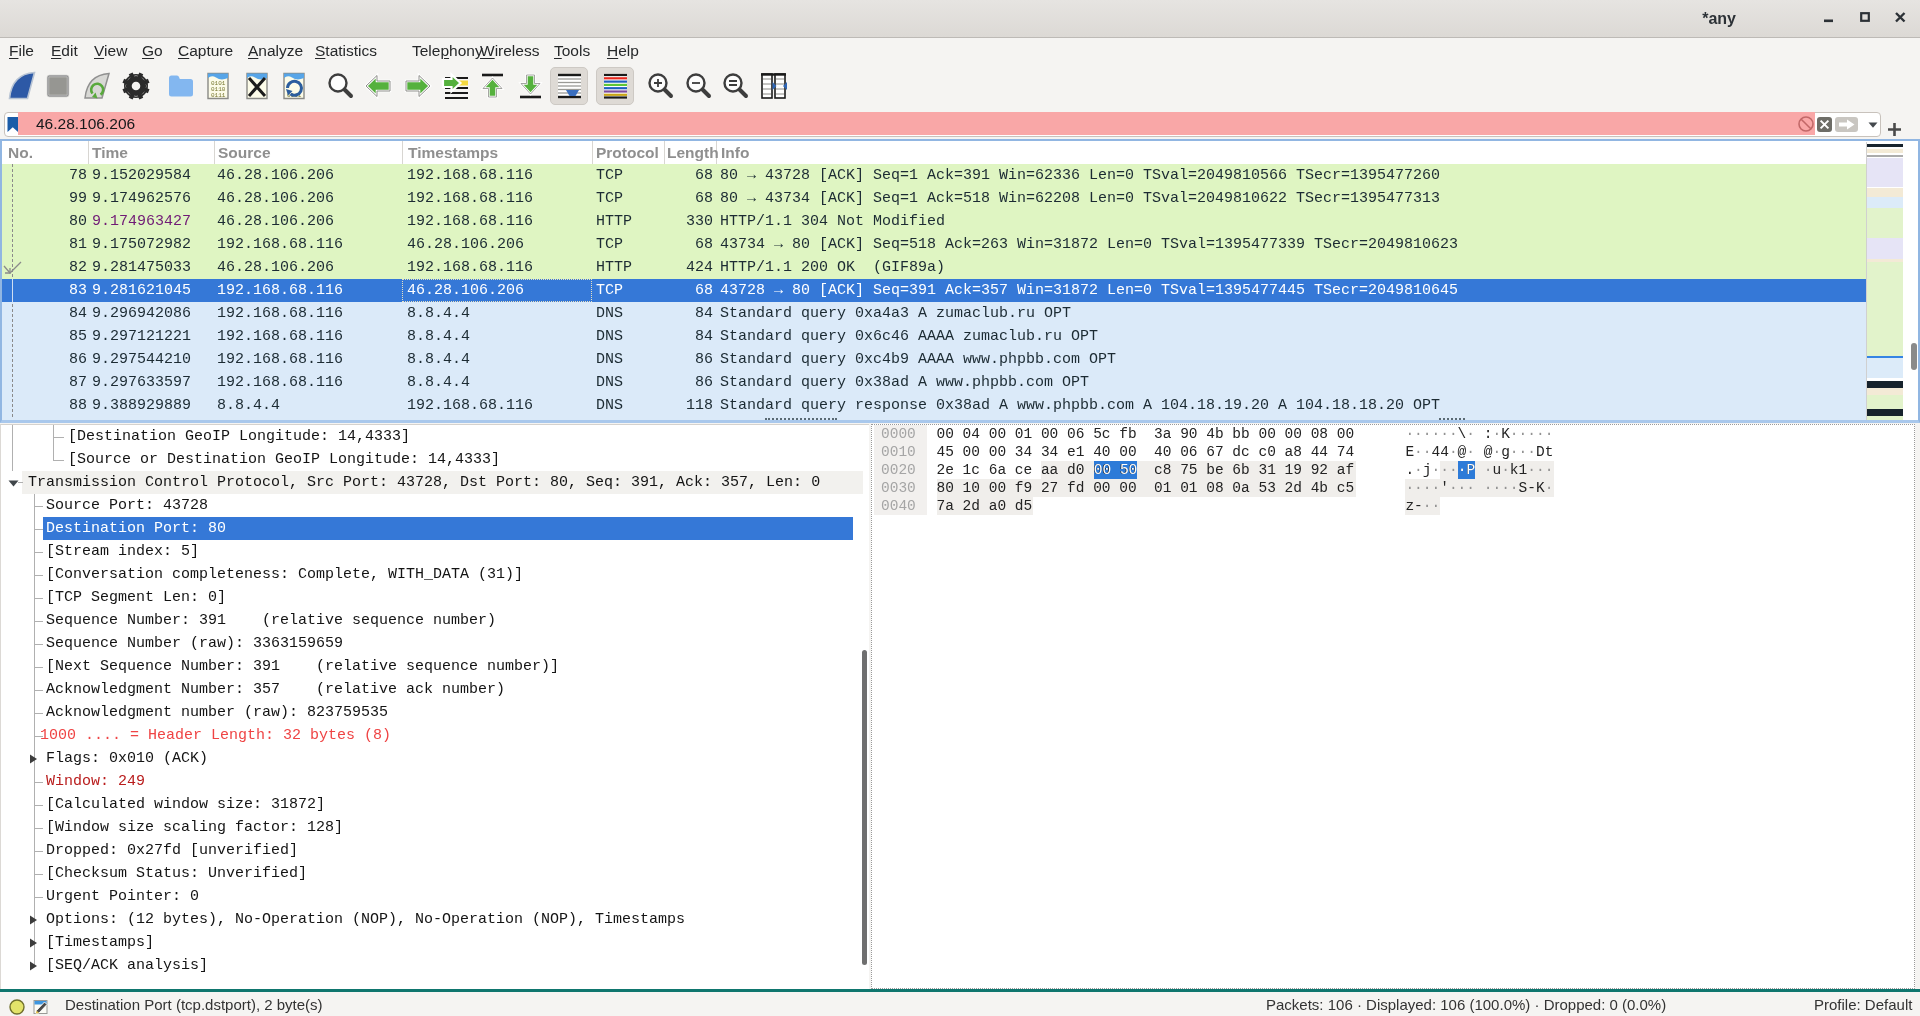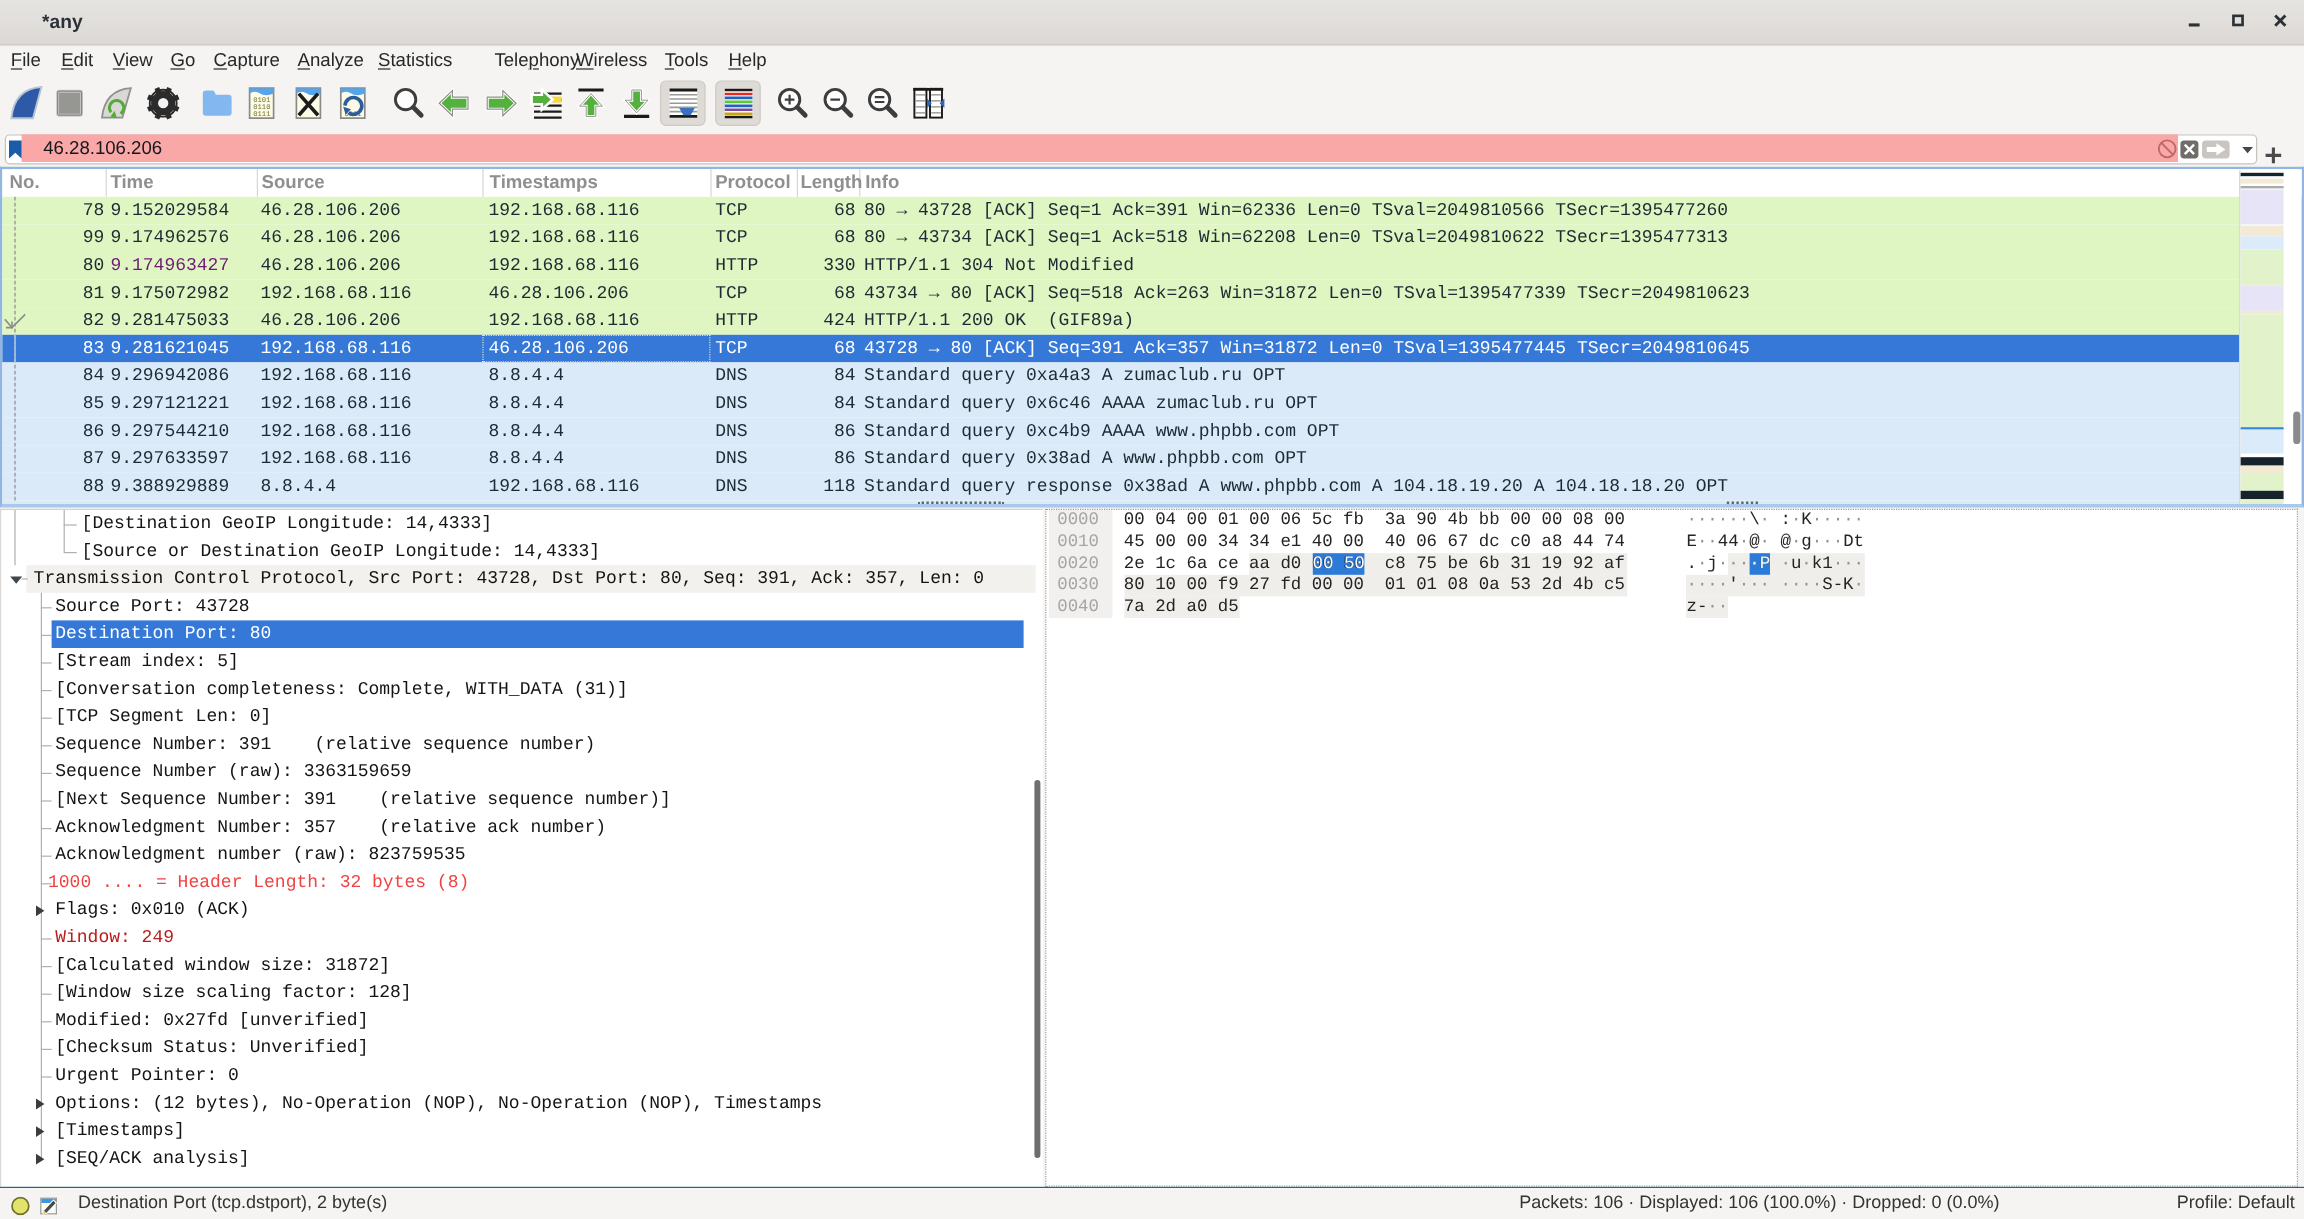--- a/index.html
+++ b/index.html
@@ -2,21 +2,21 @@
 <html><head>
 <meta charset="utf-8">
 <style>
   html,body{margin:0;padding:0;width:1920px;height:1016px;overflow:hidden;background:#f5f4f2;}
   *{box-sizing:border-box;}
   .abs{position:absolute;}
   body{font-family:"Liberation Sans",sans-serif;position:relative;}
   .mono{font-family:"Liberation Mono",monospace;white-space:pre;}
   
   #titlebar{left:0;top:0;width:1920px;height:38px;background:linear-gradient(#e6e4e1,#dcd9d5);border-bottom:1px solid #bdbab6;}
-  #title{left:0;top:0;width:1736px;height:37px;line-height:37px;text-align:left;font-weight:bold;font-size:16px;color:#2c3136;padding-left:35px;}
+  #title{left:0;top:0;width:1736px;height:37px;line-height:37px;text-align:right;font-weight:bold;font-size:16px;color:#2c3136;padding-left:35px;}
   
   #menubar{left:0;top:38px;width:1920px;height:27px;background:#f5f4f2;font-size:15.5px;color:#26282a;}
   .mi{position:absolute;top:0;height:27px;line-height:26px;}
   .mi u{text-decoration-thickness:1px;text-underline-offset:2px;}
   
   #toolbar{left:0;top:65px;width:1920px;height:46px;background:#f5f4f2;}
   .tbtn{position:absolute;top:2px;width:38px;height:38px;background:#dedad5;border:1px solid #cdc9c4;border-radius:5px;}
   
   #filterbar{left:0;top:111px;width:1920px;height:28px;background:#f5f4f2;}
   #filterbox{position:absolute;left:4px;top:1px;width:1877px;height:25px;background:#ffffff;border:1px solid #c8c2bc;border-radius:4px;}
@@ -30,21 +30,21 @@
   .prow .mono{position:absolute;top:0;height:23px;line-height:23px;font-size:15px;color:#1c2b33;}
   .num{text-align:right;}
   
   #detailspane{left:0;top:424px;width:869px;height:565px;background:#ffffff;border-top:1px solid #d5d2ce;border-left:1px solid #dcd9d5;}
   .drow{position:absolute;left:0;width:869px;height:23px;line-height:23px;font-size:15px;}
   
   #hexpane{left:871px;top:424px;width:1044px;height:565px;background:#ffffff;border:1px dotted #9a9a9a;}
   .hx{position:absolute;height:18px;line-height:18px;font-size:14.5px;color:#232323;text-align:right;}
   .hoff{color:#a5a5a5;}
   
-  #statusbar{left:0;top:989px;width:1920px;height:27px;background:#f5f4f2;border-top:1px solid #0f766e;font-size:15px;color:#333;}
+  #statusbar{left:0;top:989px;width:1920px;height:27px;background:#f5f4f2;border-top:3px solid #0f766e;font-size:15px;color:#333;}
 </style>
 </head>
 <body>
 <div class="abs" id="titlebar">
     <div class="abs" id="title">*any</div>
   <svg class="abs" style="left:1818px;top:8px" width="96" height="22" viewBox="0 0 96 22">
     <rect x="6" y="11.5" width="9" height="2.6" fill="#2c3136"></rect>
     <rect x="43.2" y="5.2" width="7.6" height="7.6" fill="none" stroke="#2c3136" stroke-width="2.2"></rect>
     <path d="M78 5 L86.5 13.5 M86.5 5 L78 13.5" stroke="#2c3136" stroke-width="2.4"></path>
   </svg>
@@ -422,21 +422,21 @@
       <path d="M2 1.5 L9 6 L2 10.5 Z" fill="#3c3c3c"></path>
     </svg>
 <div class="drow mono" style="top:322px;left:45px;color:#141414">Flags: 0x010 (ACK)</div>
 <div class="abs" style="left:33px;top:356.5px;width:9px;height:1px;background:#b0b0b0"></div>
 <div class="drow mono" style="top:345px;left:45px;color:#b91c1c">Window: 249</div>
 <div class="abs" style="left:33px;top:379.5px;width:9px;height:1px;background:#b0b0b0"></div>
 <div class="drow mono" style="top:368px;left:45px;color:#141414">[Calculated window size: 31872]</div>
 <div class="abs" style="left:33px;top:402.5px;width:9px;height:1px;background:#b0b0b0"></div>
 <div class="drow mono" style="top:391px;left:45px;color:#141414">[Window size scaling factor: 128]</div>
 <div class="abs" style="left:33px;top:425.5px;width:9px;height:1px;background:#b0b0b0"></div>
-<div class="drow mono" style="top:414px;left:45px;color:#141414">Modified: 0x27fd [unverified]</div>
+<div class="drow mono" style="top:414px;left:45px;color:#141414">Dropped: 0x27fd [unverified]</div>
 <div class="abs" style="left:33px;top:448.5px;width:9px;height:1px;background:#b0b0b0"></div>
 <div class="drow mono" style="top:437px;left:45px;color:#141414">[Checksum Status: Unverified]</div>
 <div class="abs" style="left:33px;top:471.5px;width:9px;height:1px;background:#b0b0b0"></div>
 <div class="drow mono" style="top:460px;left:45px;color:#141414">Urgent Pointer: 0</div>
 <svg class="abs" style="left:27px;top:489px" width="11" height="12" viewBox="0 0 11 12">
       <path d="M2 1.5 L9 6 L2 10.5 Z" fill="#3c3c3c"></path>
     </svg>
 <div class="drow mono" style="top:483px;left:45px;color:#141414">Options: (12 bytes), No-Operation (NOP), No-Operation (NOP), Timestamps</div>
 <svg class="abs" style="left:27px;top:512px" width="11" height="12" viewBox="0 0 11 12">
       <path d="M2 1.5 L9 6 L2 10.5 Z" fill="#3c3c3c"></path>

